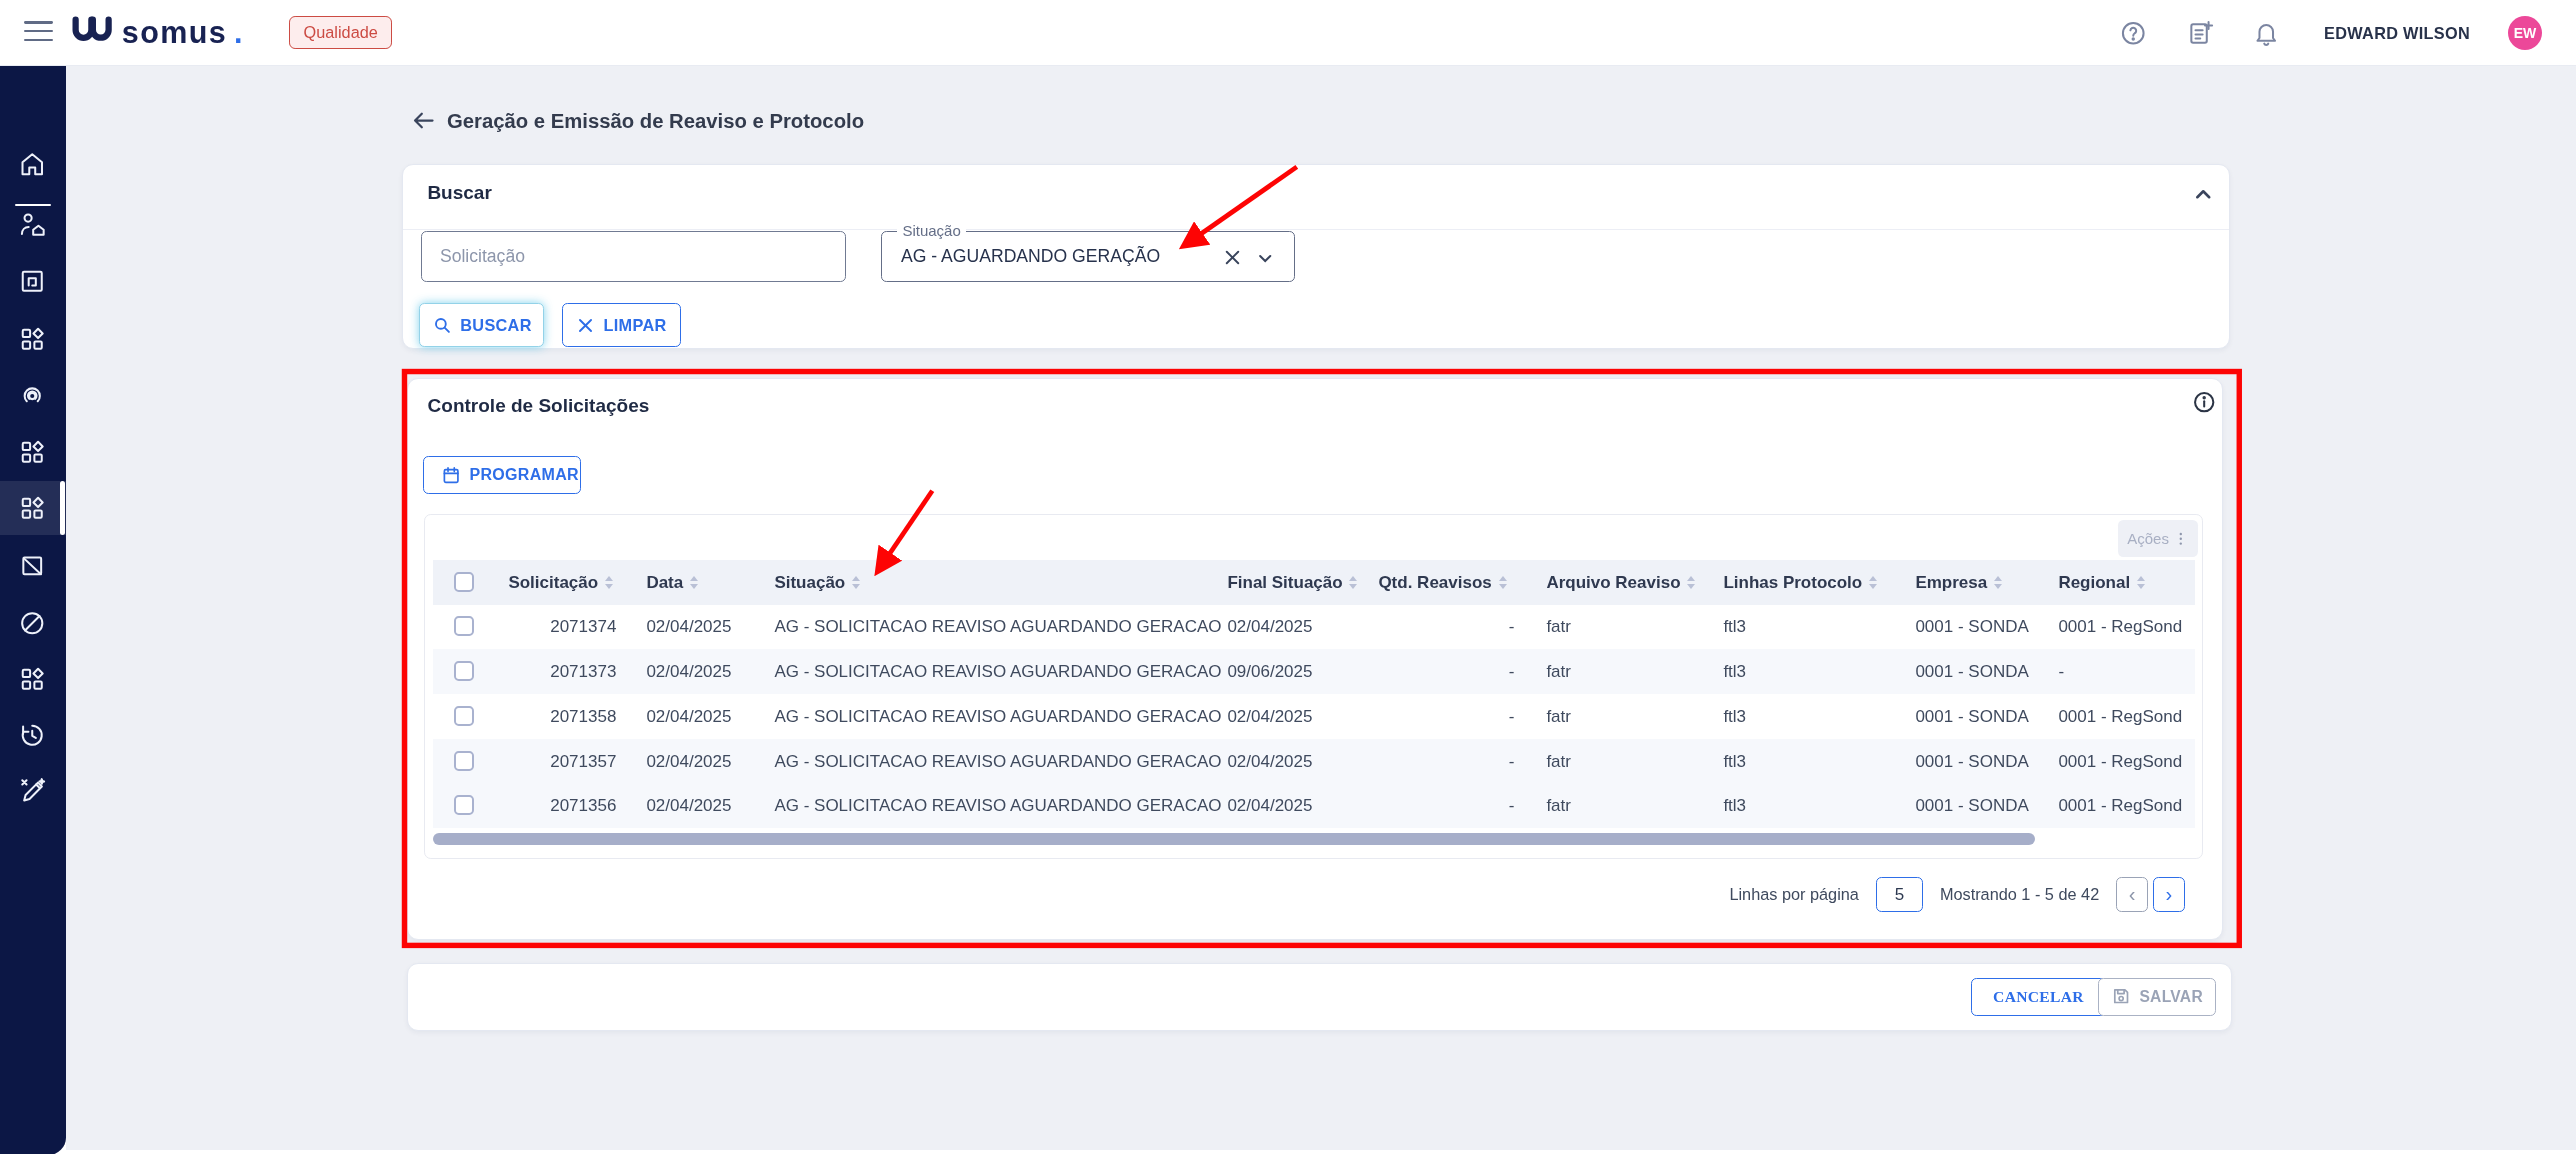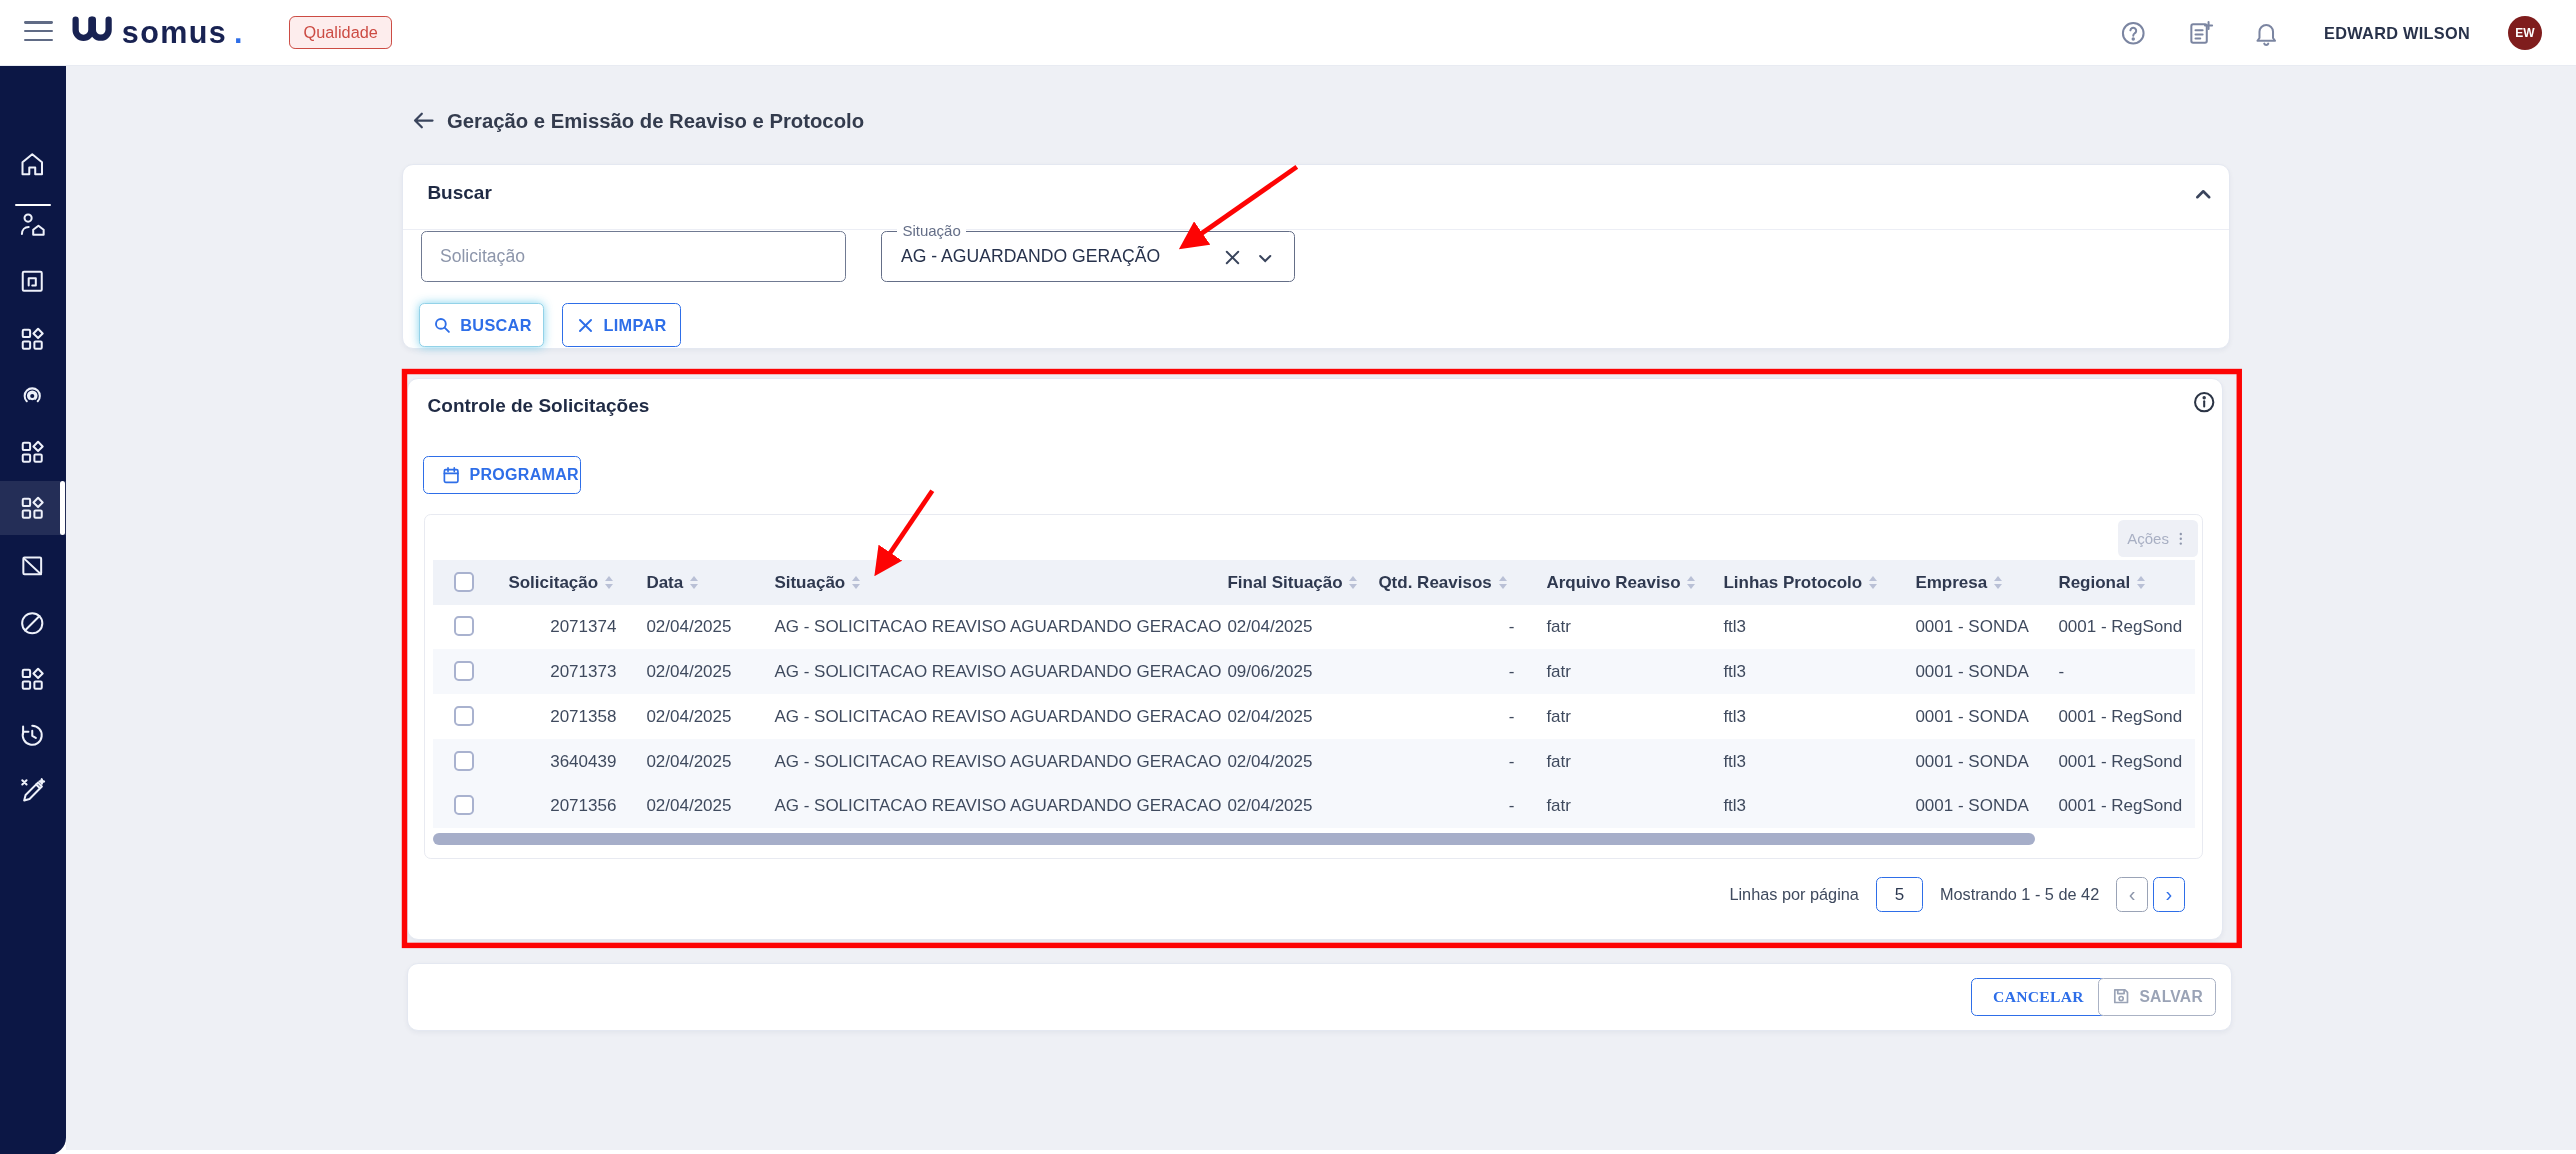--- a/index.html
+++ b/index.html
@@ -11,21 +11,21 @@
   .hamburger { position:absolute; left:24.4px; top:21px; width:28.5px; height:23px; cursor:pointer; }
   .hamburger i { display:block; height:2.7px; border-radius:1.4px; background:#606b85; margin-bottom:6.1px; }
   .logo { position:absolute; left:70px; top:15px; display:flex; align-items:center; gap:6.8px; }
   .logo-text { font-size:30.5px; font-weight:800; letter-spacing:1.4px; color:#182252; }
   .logo-dot { font-size:30.5px; font-weight:800; color:#2e6ee8; }
   .badge { position:absolute; left:289px; top:15.6px; height:33px; padding:0 13.6px; display:flex; align-items:center; border:1.7px solid #cc4b43; border-radius:6.1px; background:#fdeded; color:#cc4b43; font-size:16.3px; }
   .top-right { position:absolute; right:34px; top:0; height:66px; display:flex; align-items:center; gap:38px; }
   .tb-icon { width:28.5px; height:28.5px; cursor:pointer; }
   .tb-icon svg { width:28.5px; height:28.5px; stroke:#7b85a1; fill:none; stroke-width:1.7; stroke-linecap:round; stroke-linejoin:round; }
   .user-name { font-size:16.3px; font-weight:700; color:#28324a; letter-spacing:0.3px; margin-left:5.4px; }
-  .avatar { width:34px; height:34px; border-radius:50%; background:#7f1d1d; color:#fff; font-size:12px; font-weight:700; display:flex; align-items:center; justify-content:center; cursor:pointer; }
+  .avatar { width:34px; height:34px; border-radius:50%; background:#ec4899; color:#fff; font-size:14px; font-weight:700; display:flex; align-items:center; justify-content:center; cursor:pointer; }
 
   
   .main-bg { position:absolute; left:66px; top:66px; width:2510px; height:1084px; background:#eef0f5; }
   .sidebar { position:absolute; left:0; top:66px; width:66px; height:1089px; background:#0c1745; border-bottom-right-radius:17.6px; z-index:40; }
   .side-icon { position:absolute; left:18.3px; width:28.5px; height:28.5px; cursor:pointer; }
   .side-icon svg { width:28.5px; height:28.5px; stroke:#eef1fa; fill:none; stroke-width:1.7; stroke-linecap:round; stroke-linejoin:round; }
   .side-divider { position:absolute; left:15px; width:36px; height:2px; background:#ffffff; border-radius:1.4px; }
   .active-block { position:absolute; left:0; top:415px; width:66px; height:54px; background:rgba(255,255,255,.10); }
   .active-bar { position:absolute; right:0.7px; top:415px; width:5.4px; height:54px; background:#ffffff; border-radius:2.7px; }
 
@@ -391,21 +391,21 @@
         <span class="cell c2">AG - SOLICITACAO REAVISO AGUARDANDO GERACAO</span>
         <span class="cell c3">02/04/2025</span>
         <span class="cell v4">-</span>
         <span class="cell c5">fatr</span>
         <span class="cell c6">ftl3</span>
         <span class="cell c7">0001 - SONDA</span>
         <span class="cell c8">0001 - RegSond</span>
       </div>
       <div class="trow even" style="top:224px">
         <span class="checkbox"></span>
-        <span class="cell v0">3640439</span>
+        <span class="cell v0">2071357</span>
         <span class="cell c1">02/04/2025</span>
         <span class="cell c2">AG - SOLICITACAO REAVISO AGUARDANDO GERACAO</span>
         <span class="cell c3">02/04/2025</span>
         <span class="cell v4">-</span>
         <span class="cell c5">fatr</span>
         <span class="cell c6">ftl3</span>
         <span class="cell c7">0001 - SONDA</span>
         <span class="cell c8">0001 - RegSond</span>
       </div>
       <div class="trow even" style="top:268px">

